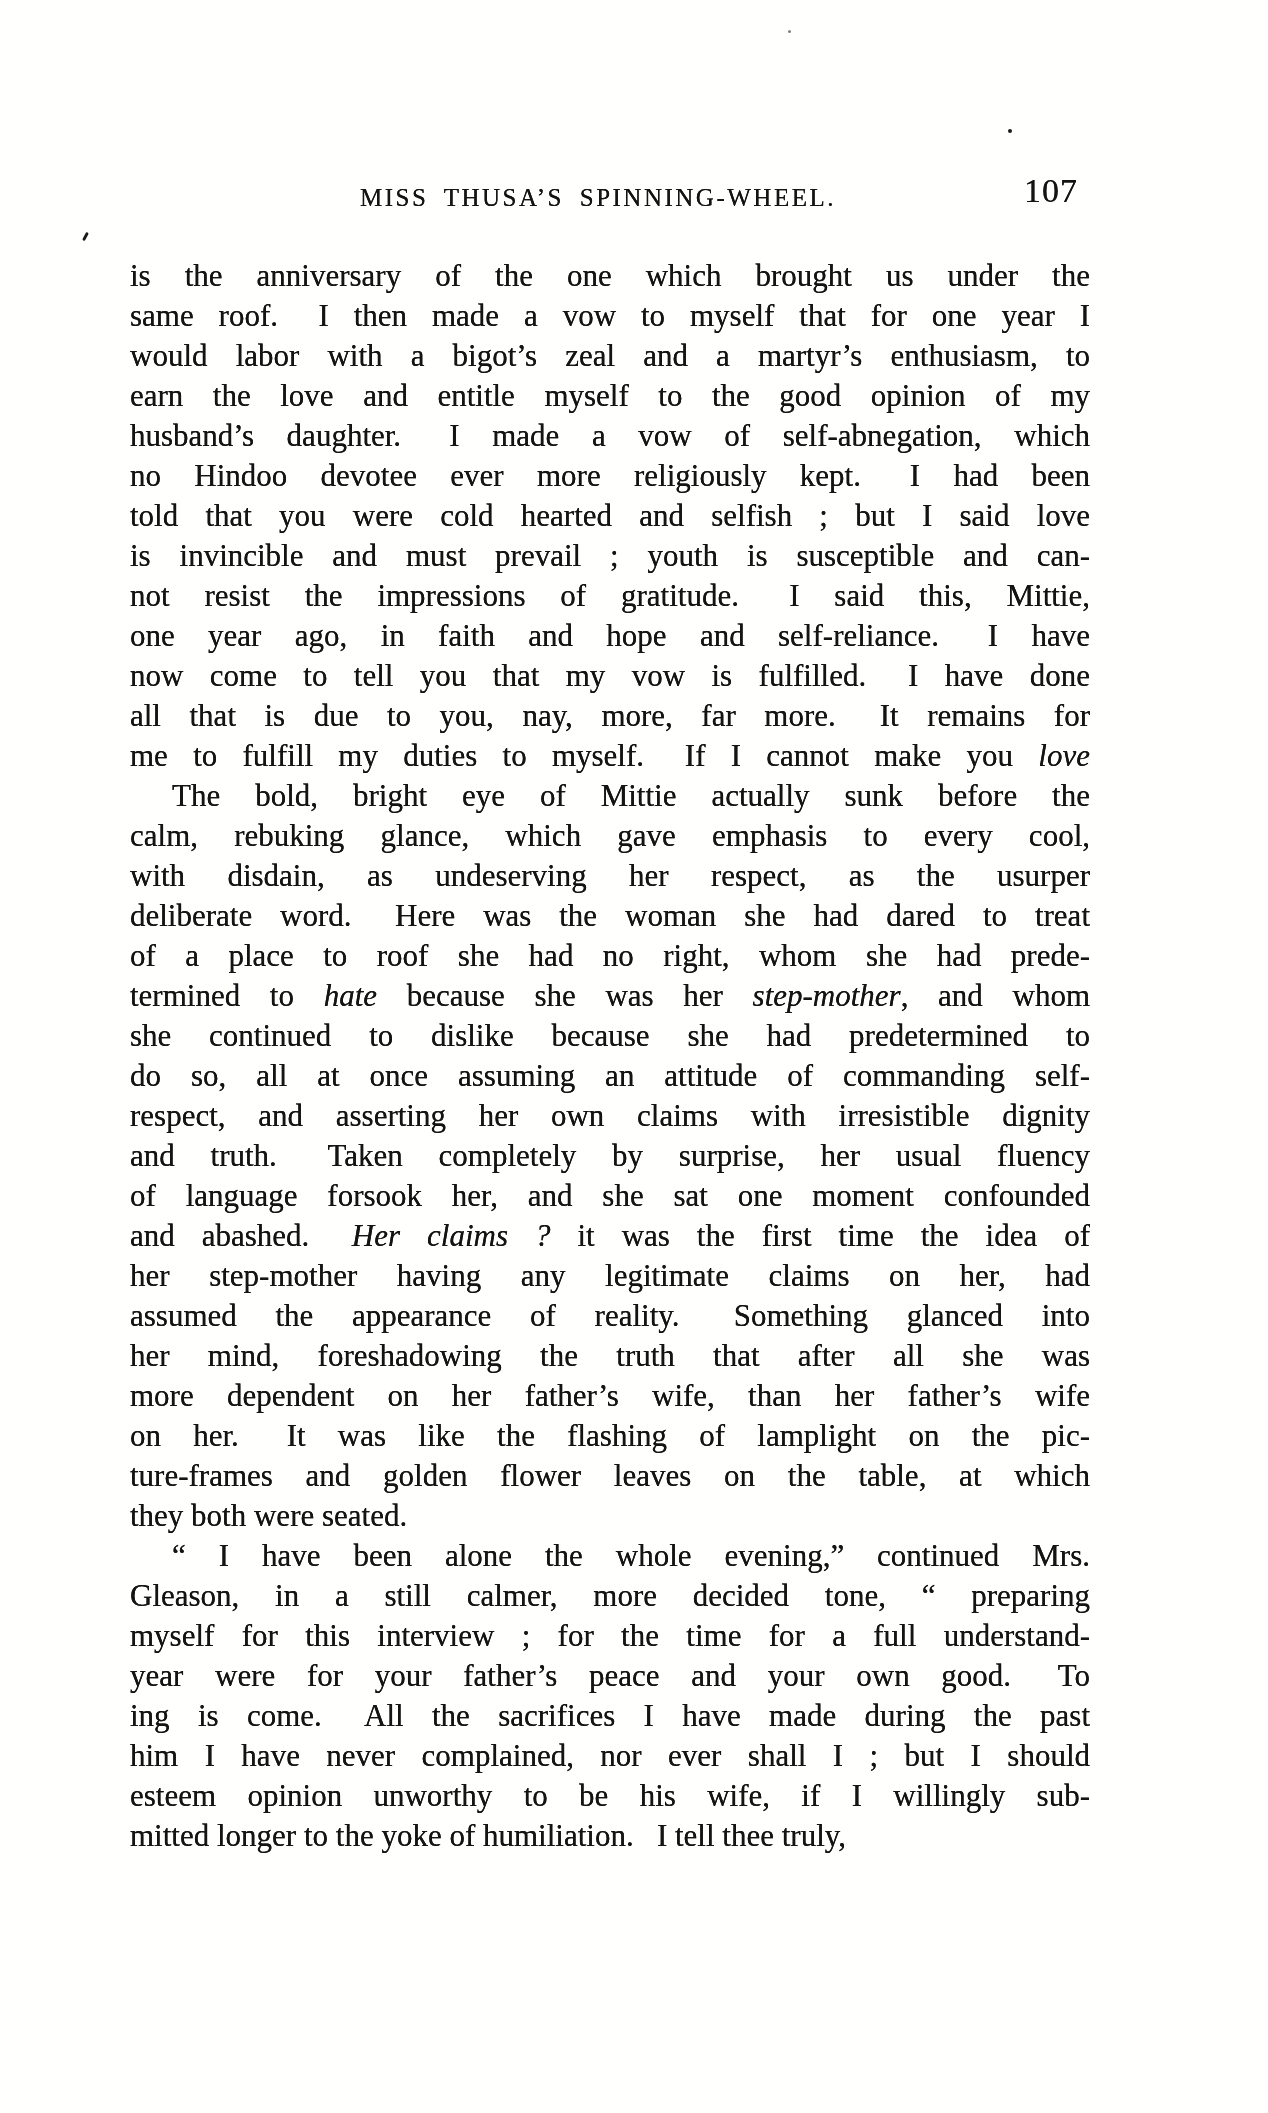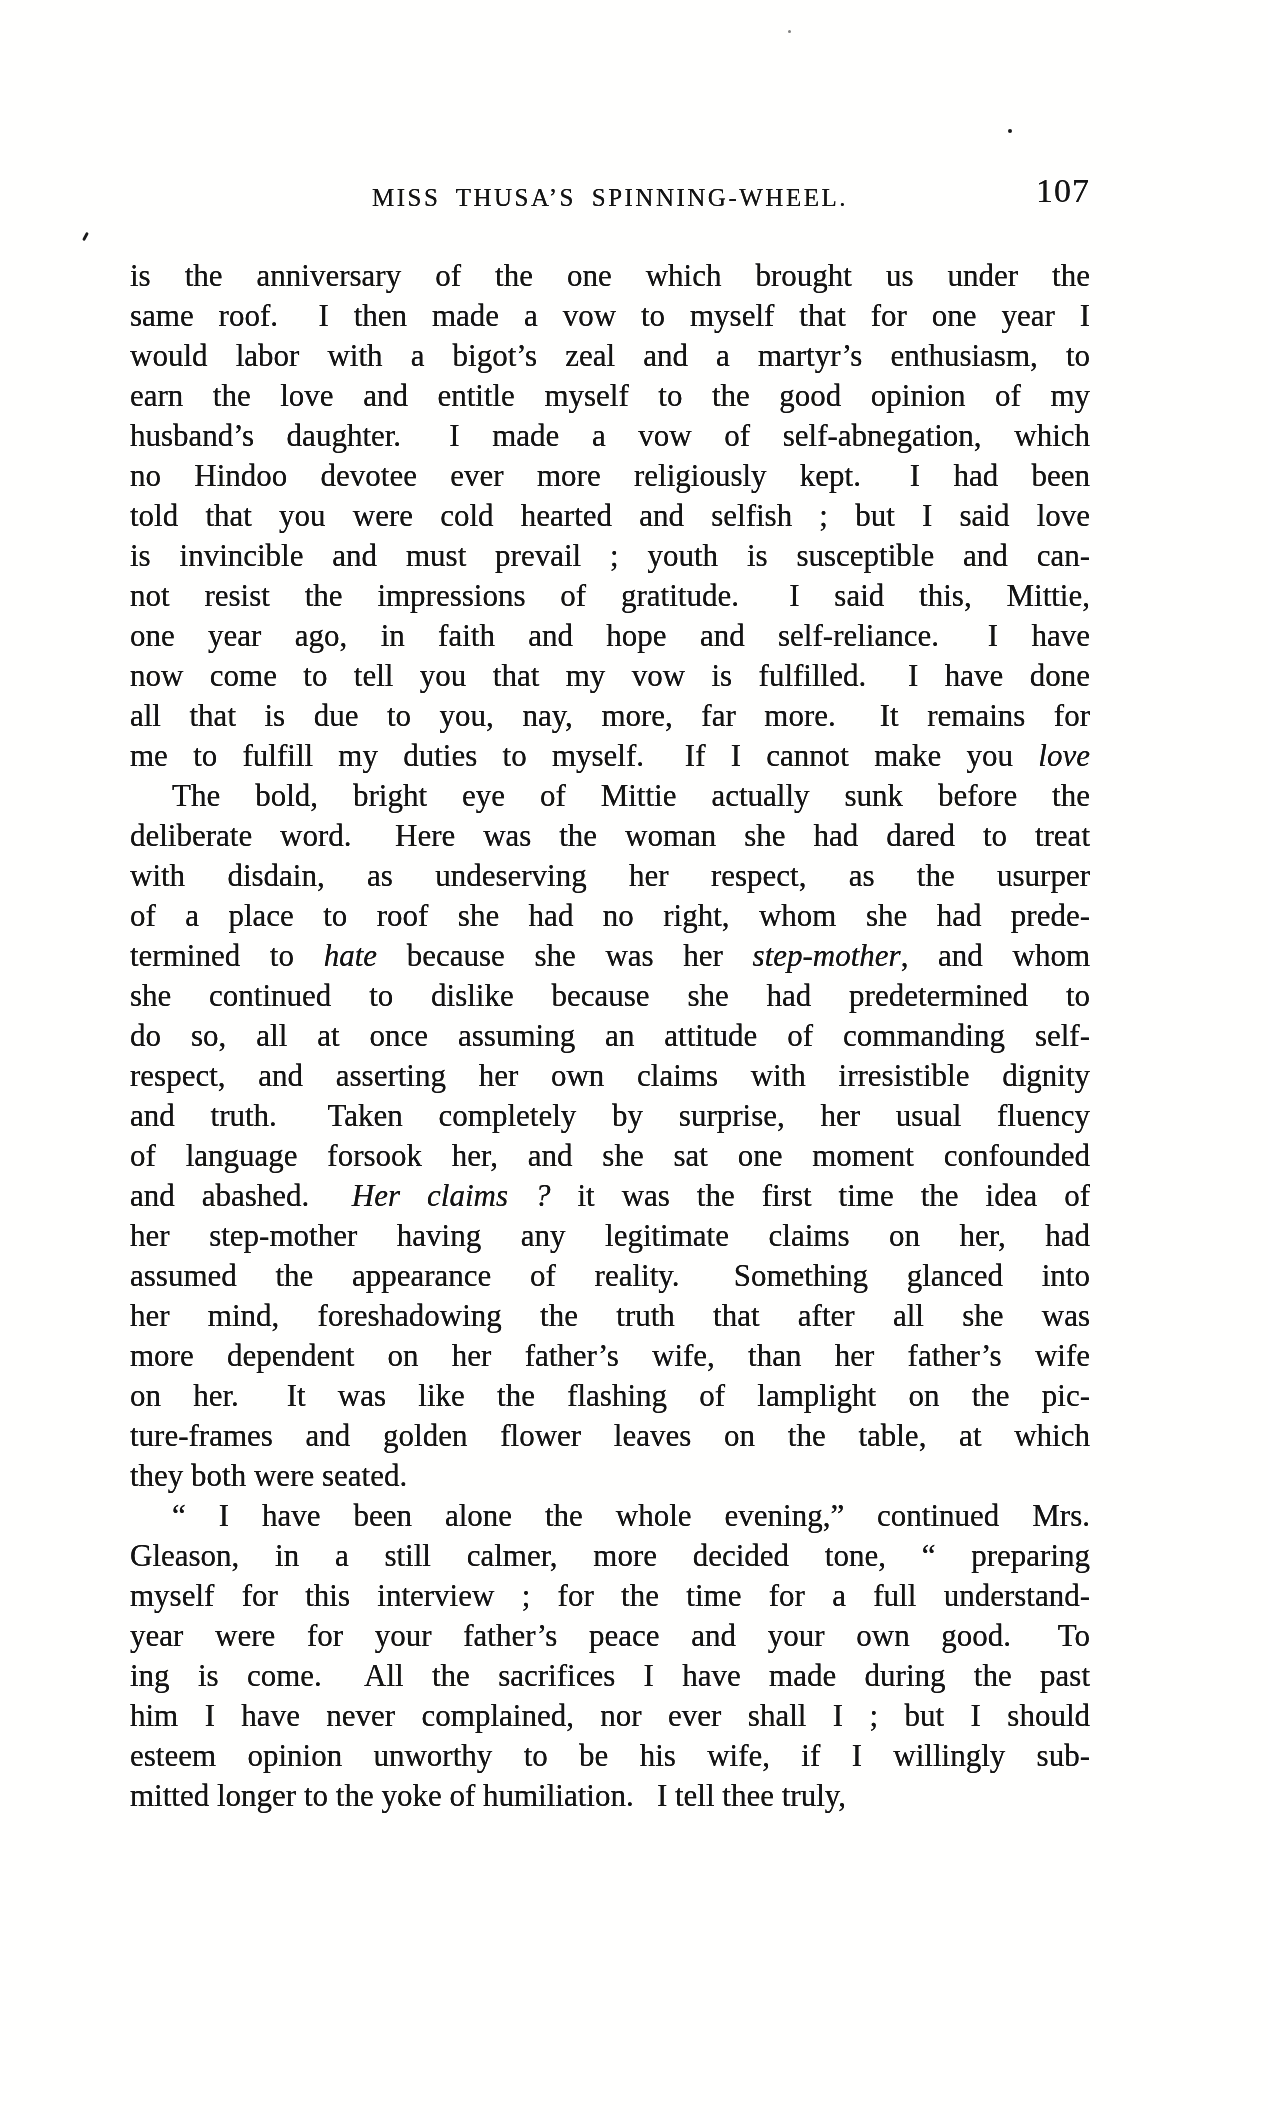--- a/index.html
+++ b/index.html
@@ -12,21 +12,21 @@
     width: 1268px;
     height: 2113px;
     background: #fffffe;
     color: #141414;
     font-family: "Liberation Serif", "DejaVu Serif", serif;
     overflow: hidden;
   }
   
   #running-header {
     position: absolute;
-    left: 130px;
+    left: 118px;
     top: 170px;
     width: 960px;
     height: 50px;
     font-family: Liberation Serif, serif;
   }
   #running-title {
     position: absolute;
     left: 0;
     right: 0;
     top: 14px;
@@ -109,22 +109,23 @@
         <div class="line"><span class="">told that you were cold hearted and selfish ; but I said love</span></div>
         <div class="line"><span class="">is invincible and must prevail ; youth is susceptible and can-</span></div>
         <div class="line"><span class="">not resist the impressions of gratitude.  I said this, Mittie,</span></div>
         <div class="line"><span class="">one year ago, in faith and hope and self-reliance.  I have</span></div>
         <div class="line"><span class="">now come to tell you that my vow is fulfilled.  I have done</span></div>
         <div class="line"><span class="">all that is due to you, nay, more, far more.  It remains for</span></div>
         <div class="line"><span class="">me to fulfill my duties to myself.  If I cannot make you </span><span class="it">love</span></div>
       </div>
       <div class="para">
         <div class="line indent"><span class="">The bold, bright eye of Mittie actually sunk before the</span></div>
+        <div class="line"><span class="">calm, rebuking glance, which gave emphasis to every cool,</span></div>
+        <div class="line"><span class="">with disdain, as undeserving her respect, as the usurper</span></div>
         <div class="line"><span class="">deliberate word.  Here was the woman she had dared to treat</span></div>
-        <div class="line"><span class="">with disdain, as undeserving her respect, as the usurper</span></div>
         <div class="line"><span class="">of a place to roof she had no right, whom she had prede-</span></div>
         <div class="line"><span class="">termined to </span><span class="it">hate</span><span class=""> because she was her </span><span class="it">step-mother</span><span class="">, and whom</span></div>
         <div class="line"><span class="">she continued to dislike because she had predetermined to</span></div>
         <div class="line"><span class="">do so, all at once assuming an attitude of commanding self-</span></div>
         <div class="line"><span class="">respect, and asserting her own claims with irresistible dignity</span></div>
         <div class="line"><span class="">and truth.  Taken completely by surprise, her usual fluency</span></div>
         <div class="line"><span class="">of language forsook her, and she sat one moment confounded</span></div>
         <div class="line"><span class="">and abashed.  </span><span class="it">Her claims ?</span><span class=""> it was the first time the idea of</span></div>
         <div class="line"><span class="">her step-mother having any legitimate claims on her, had</span></div>
         <div class="line"><span class="">assumed the appearance of reality.  Something glanced into</span></div>

